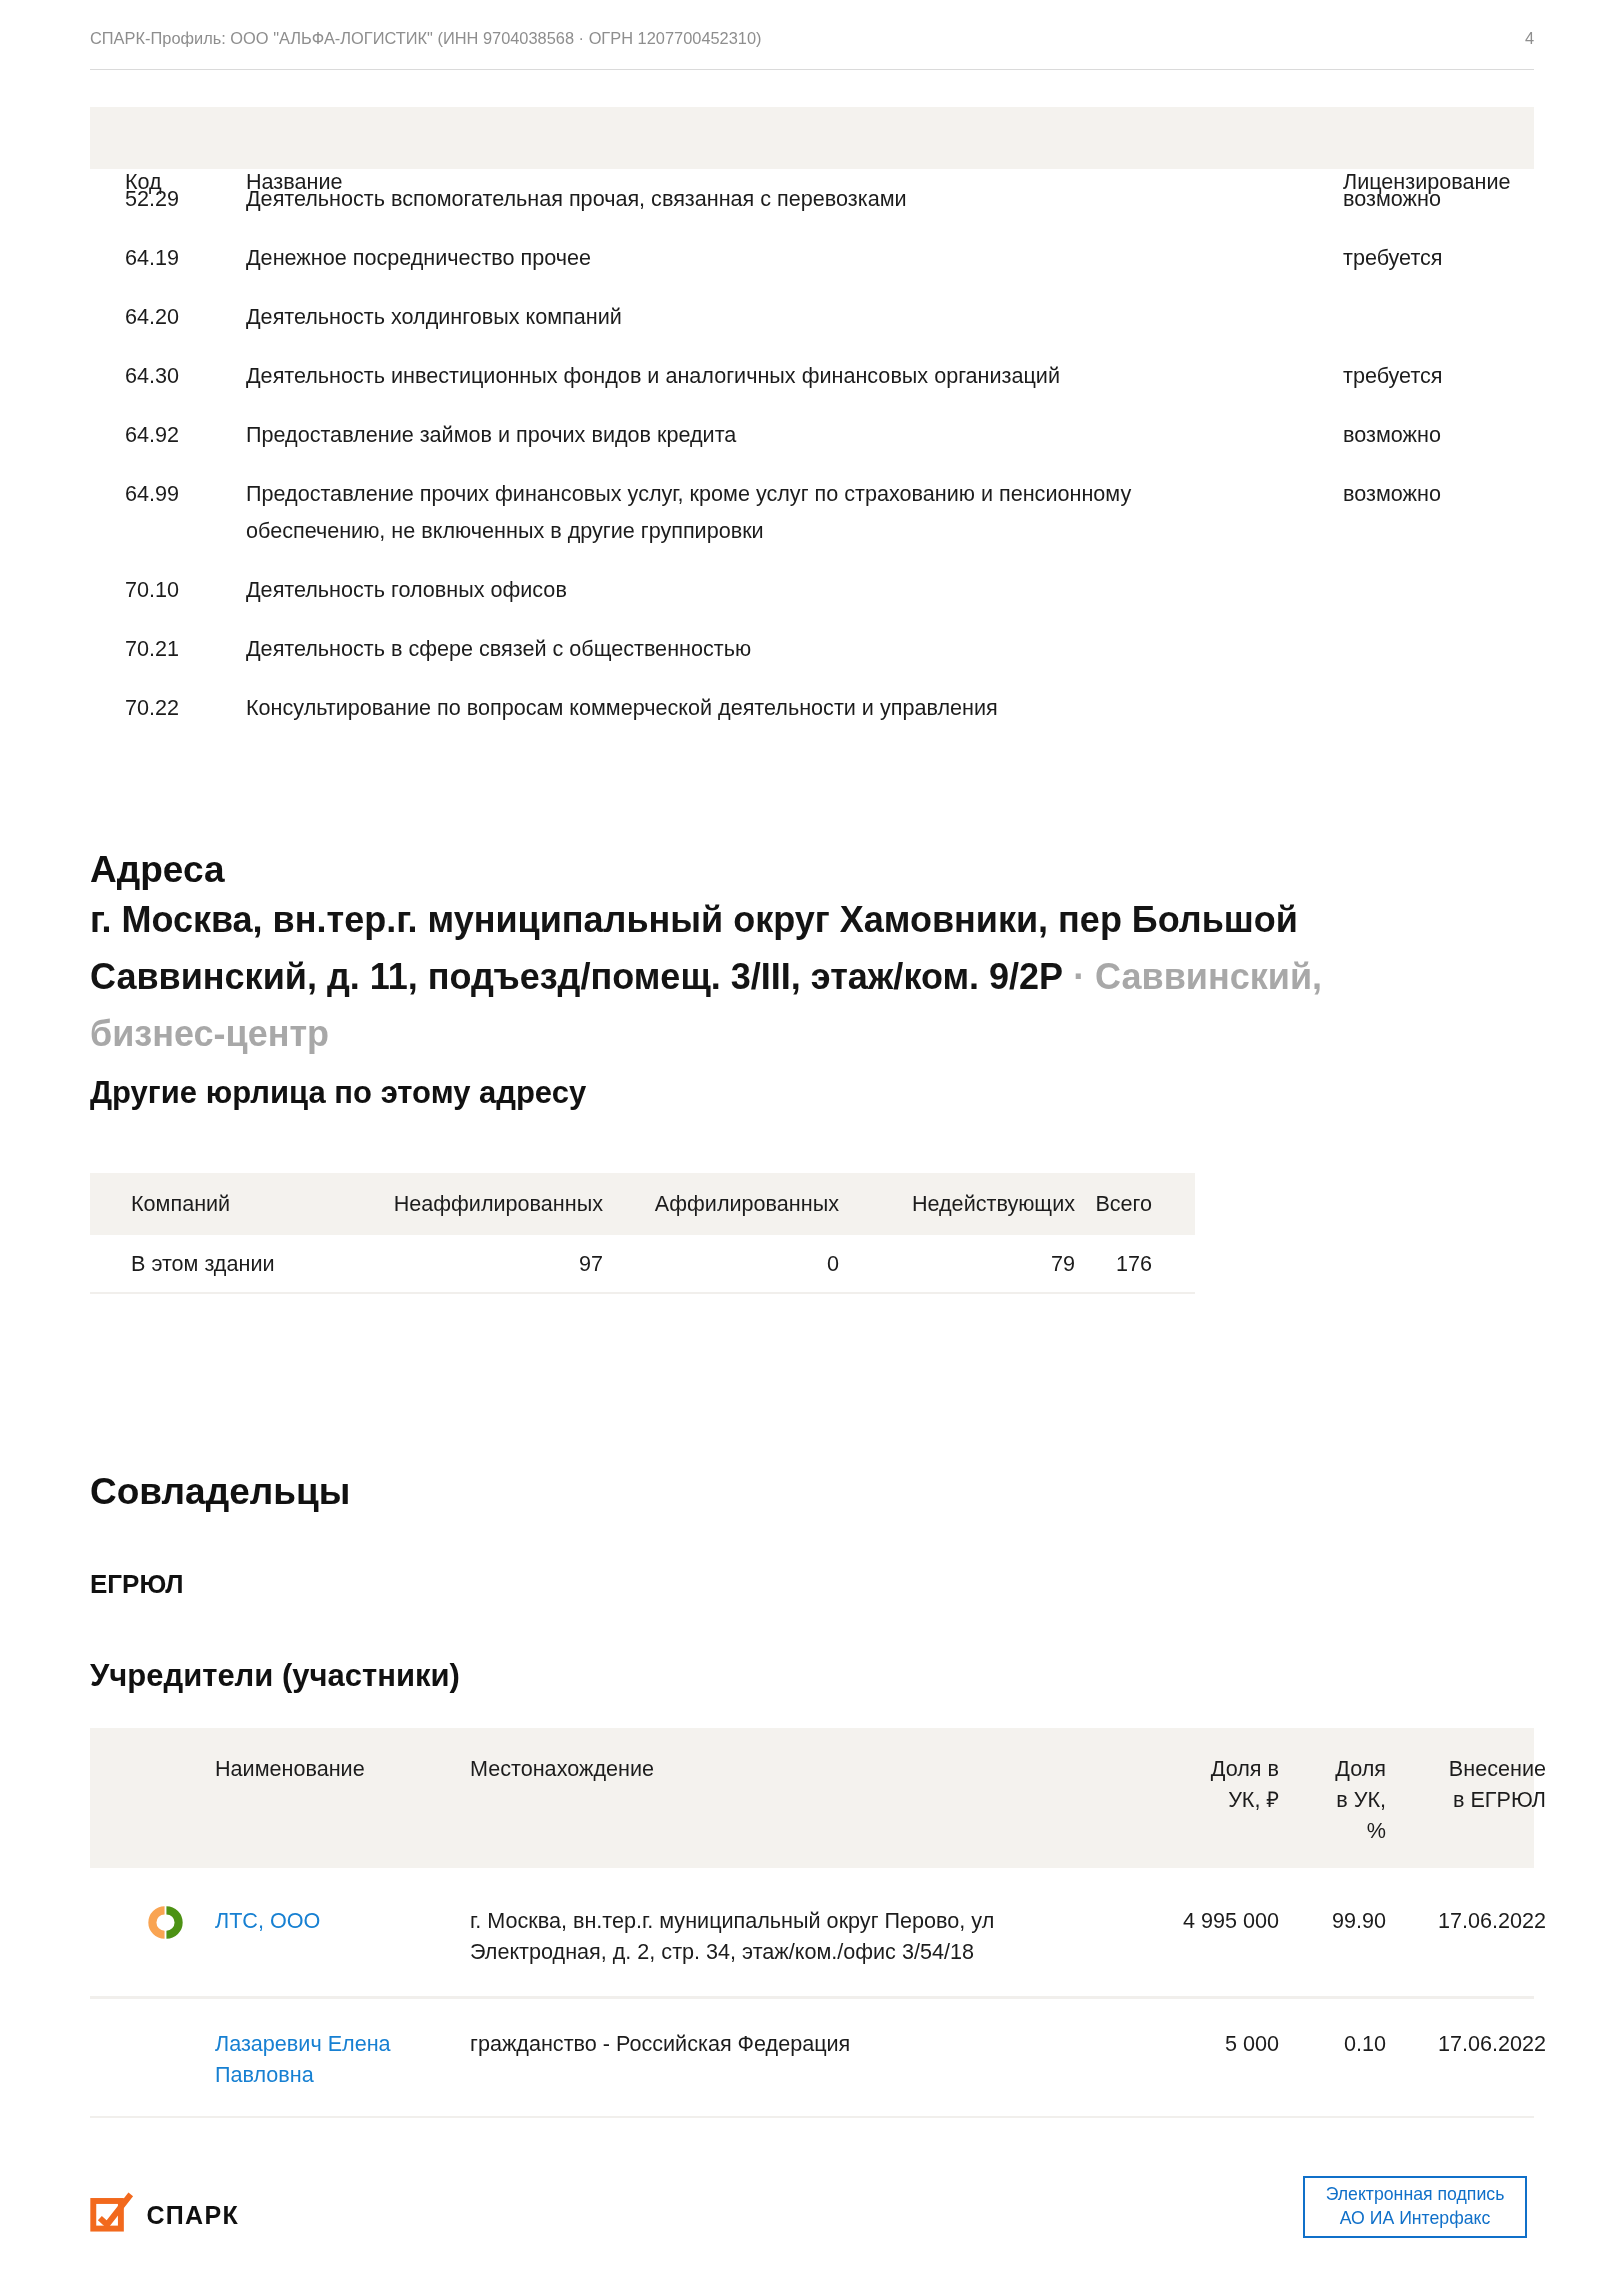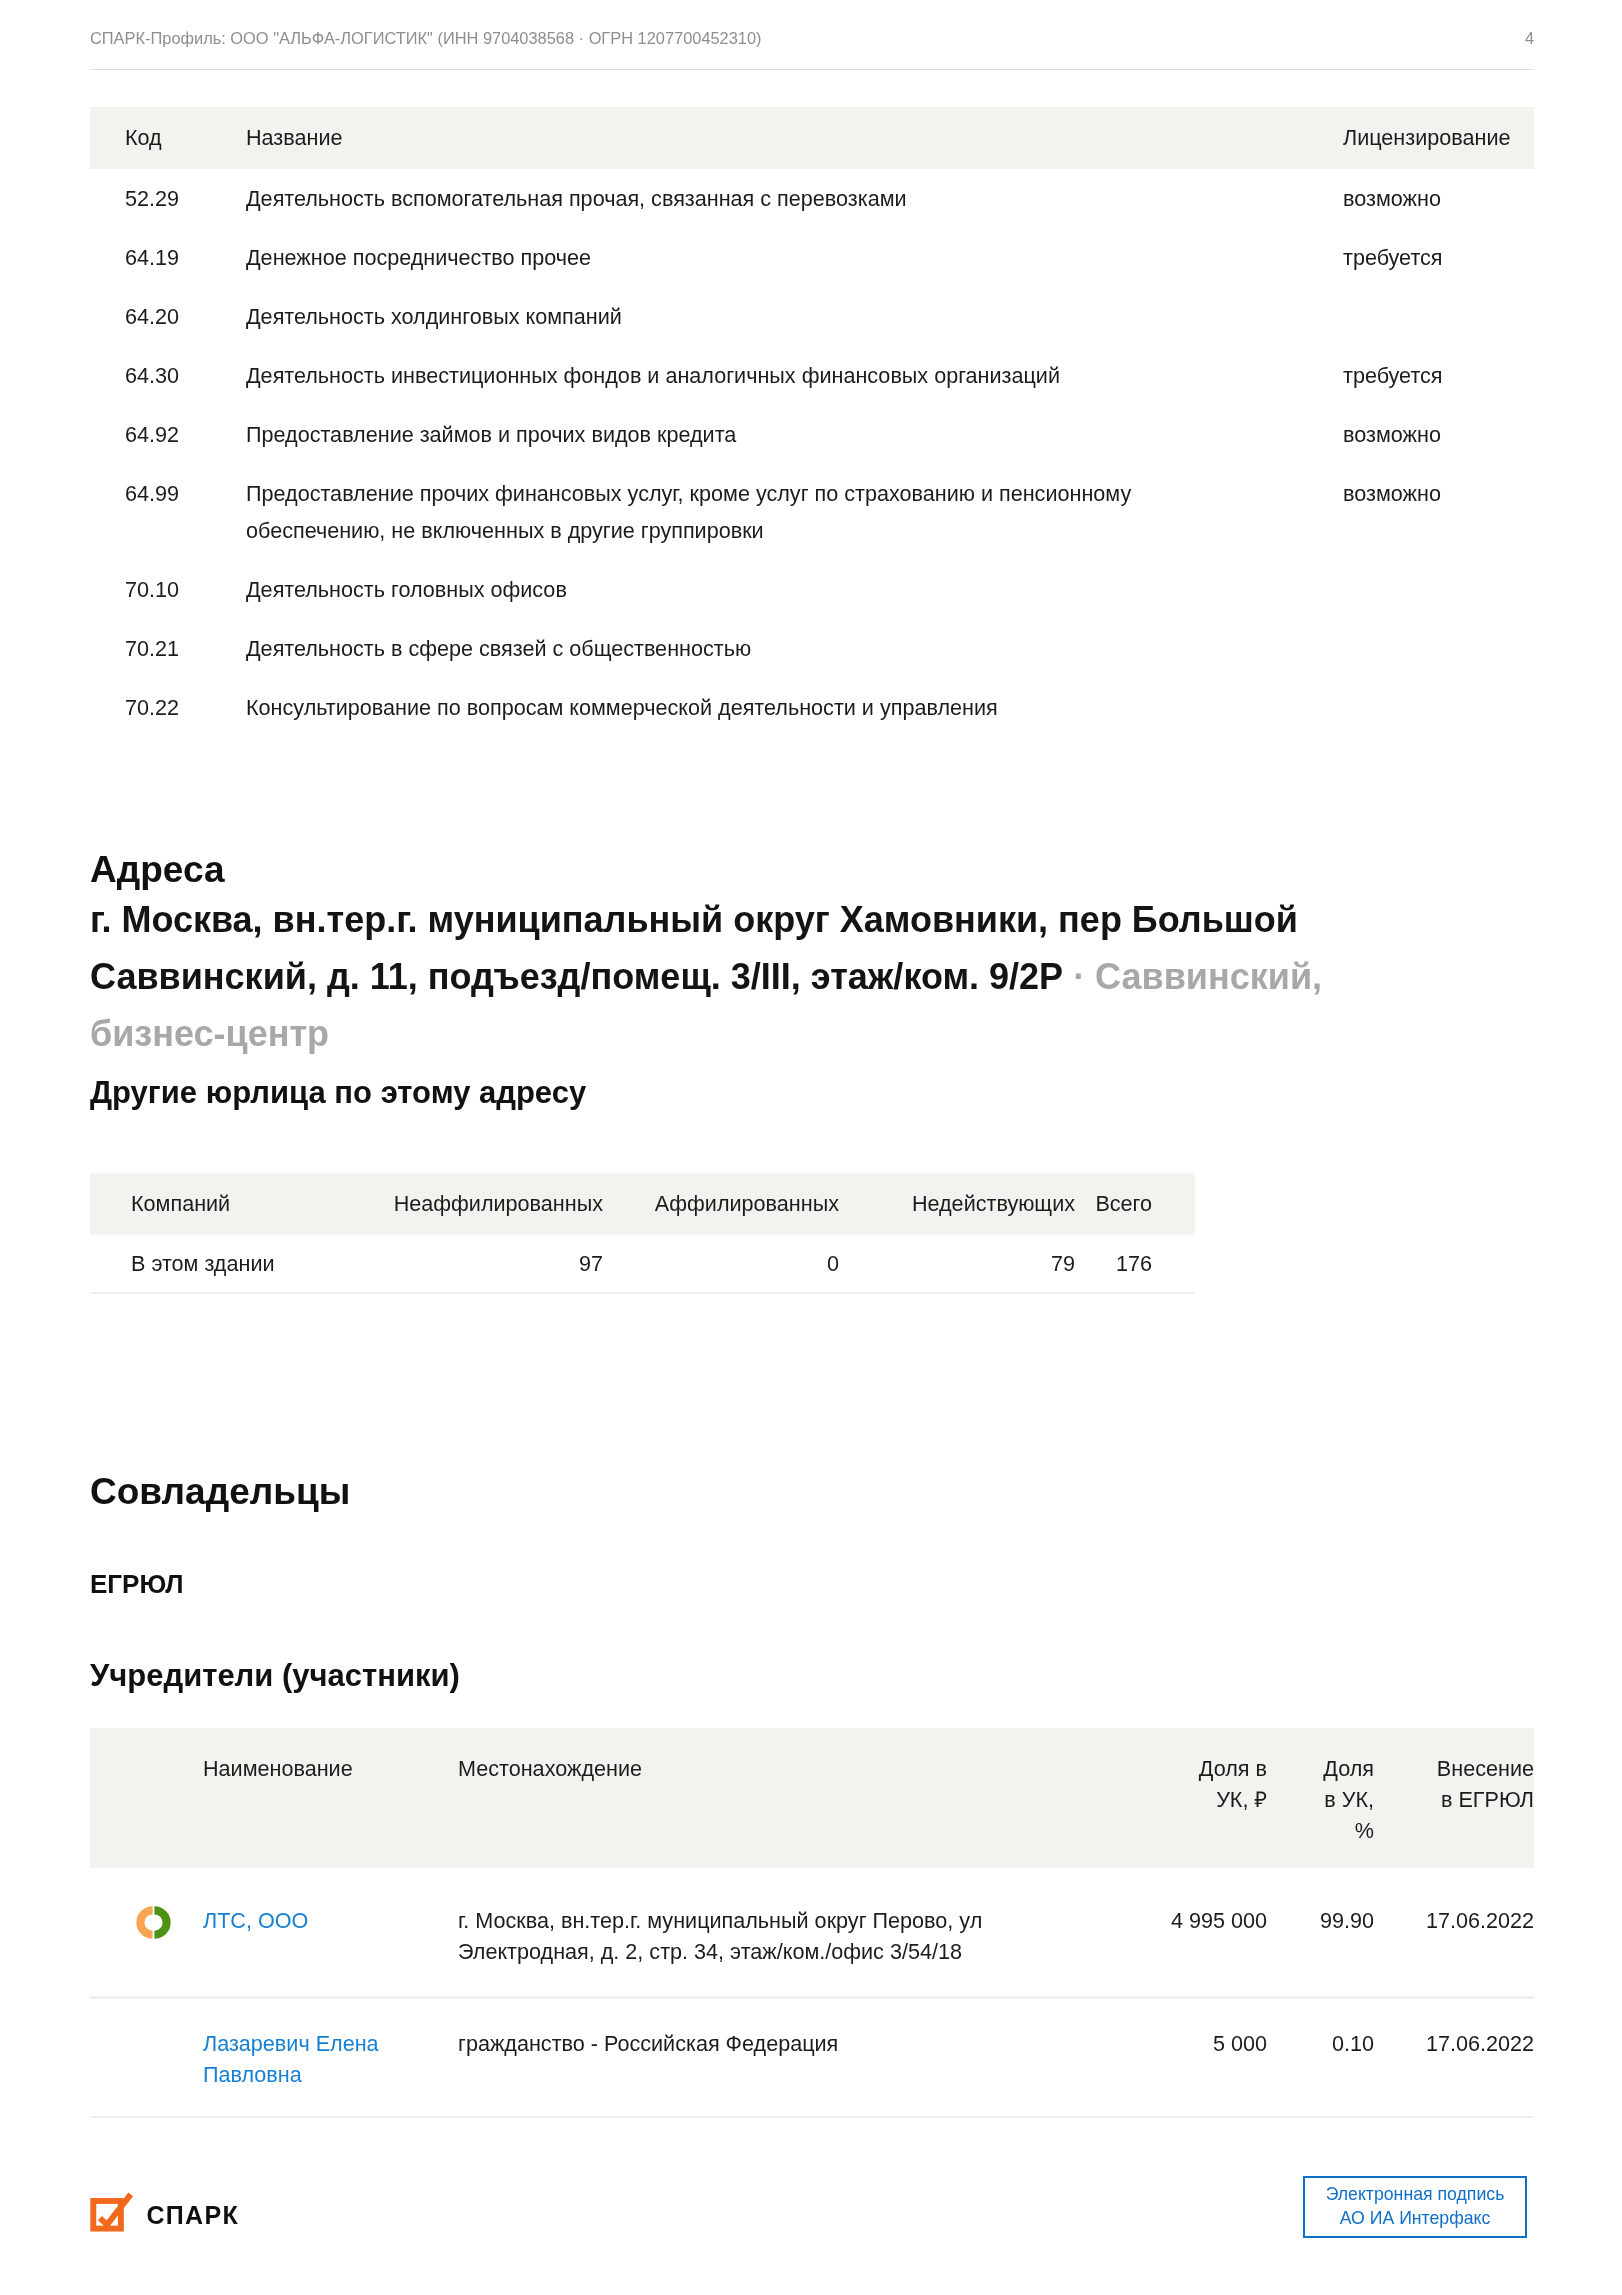--- a/index.html
+++ b/index.html
@@ -13,21 +13,21 @@
   .top-rule{position:absolute;top:69px;left:90px;width:1444px;height:1.3px;background:#dadada;}
 
   
   .band{background:#f4f2ee;}
   .divider{height:2.6px;background:#f1efec;}
 
   
   .okved{position:absolute;top:107px;left:90px;width:1444px;font-size:21.6px;}
   .okved .grid{display:grid;grid-template-columns:156px 1097px 191px;}
   .okved .band{height:62px;align-items:center;}
-  .okved .band > div{display:flex;align-items:center;height:62px;}
+  .okved .band > div{display:flex;align-items:center;height:62px;margin-top:44px;}
   .okved .c-code{padding-left:35px;}
   .okved .row{padding:11px 0;line-height:37px;}
   .okved .c-name{padding-right:92px;}
 
   
   .h1{position:absolute;left:90px;font-weight:bold;font-size:37px;color:#111;line-height:1.1;}
   .h2{position:absolute;left:90px;font-weight:bold;font-size:31px;color:#111;line-height:1.1;}
   .h3{position:absolute;left:90px;font-weight:bold;font-size:26px;color:#111;line-height:1.1;}
 
   
@@ -41,21 +41,21 @@
   .t2 .band{height:62px;}
   .t2 .band > div{display:flex;align-items:center;height:62px;}
   .t2 .c0{padding-left:41px;justify-content:flex-start;}
   .t2 .num{justify-content:flex-end;text-align:right;}
   .t2 .row{padding:10.5px 0;line-height:36px;}
   .t2 .row .cell{display:block;}
   .t2 .row .num{text-align:right;}
 
   
   .t3{position:absolute;top:1728px;left:90px;width:1444px;font-size:21.6px;}
-  .t3 .grid{display:grid;grid-template-columns:113px 242px 681px 141px 107px 160px;}
+  .t3 .grid{display:grid;grid-template-columns:113px 242px 681px 141px 107px 160px;padding-left:12px;}
   .t3 .band{padding-top:25px;padding-bottom:22px;}
   .t3 .hcell{line-height:31px;}
   .t3 .c-loc{padding-left:13px;padding-right:105px;}
   .t3 .r{text-align:right;white-space:pre-line;}
   .t3 .row{padding-top:37px;padding-bottom:29px;line-height:31px;}
   .t3 .row2{padding-top:29px;padding-bottom:26px;}
   .t3 .name-cell{padding-right:19.6px;}
   .t3 a{color:#1780d2;text-decoration:none;cursor:pointer;}
   .t3 .logo-wrap{padding-left:46px;}
 

